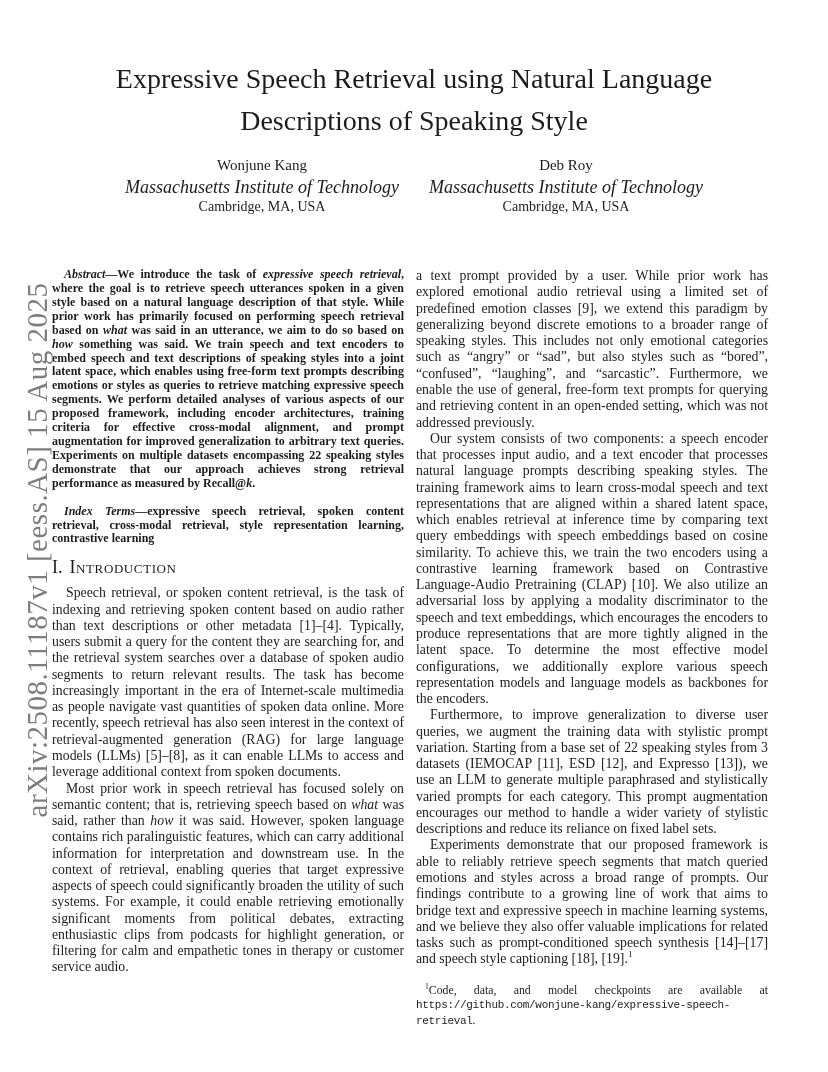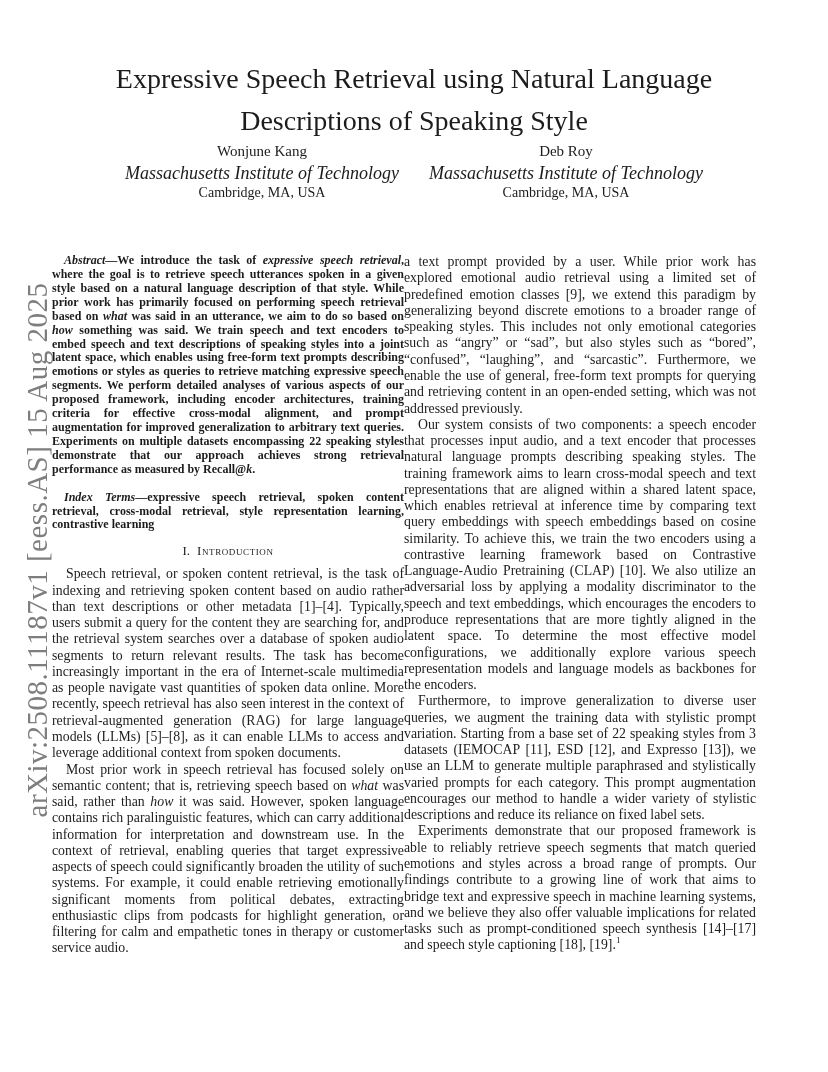--- a/index.html
+++ b/index.html
@@ -18,58 +18,59 @@
     top:550px; left:37px;
     transform:translate(-50%,-50%) rotate(-90deg);
     transform-origin:center;
     white-space:nowrap;
     font-size:29px;
     letter-spacing:0.5px;
     color:#7e7e7e;
   }
 
   .title {
-    margin:58px auto 0;
+    margin:58px auto 14px;
     width:724px;
     text-align:center;
     font-size:28px;
     font-weight:normal;
     line-height:1.5;
   }
 
   .authors {
     display:flex;
     justify-content:center;
     gap:24px;
   }
   .author { width:280px; text-align:center; }
   .author-name { font-size:15px; line-height:1.25; }
   .author-affil { font-style:italic; font-size:18px; line-height:1.2; margin-top:2px; }
   .author-loc { font-size:14px; line-height:1.2; margin-top:1px; }
 
   .columns {
     display:flex;
+    gap:12px;
     margin:52px 52px 0;
   }
   .col { width:352px; }
 
   .abstract {
     font-weight:bold;
     font-size:12px;
     line-height:1.16;
     text-align:justify;
     text-indent:12px;
     margin:0;
     hyphens:auto;
   }
   .index-terms { margin-top:14px; }
 
   .sec-heading {
-    text-align:center;
-    font-size:13px;
+    text-align:left;
+    font-size:18px;
     font-weight:normal;
     margin:11px 0 7px;
   }
   .sec-heading .num { margin-right:7px; }
   .sc { font-variant:small-caps; letter-spacing:0.6px; }
 
   .body-p {
     font-size:13.8px;
     line-height:1.18;
     text-align:justify;
@@ -126,16 +127,17 @@
       <p class="body-p"><span>Speech retrieval, or spoken content retrieval, is the task of indexing and retrieving spoken content based on audio rather than text descriptions or other metadata [1]–[4]. Typically, users submit a query for the content they are searching for, and the retrieval system searches over a database of spoken audio segments to return relevant results. The task has become increasingly important in the era of Internet-scale multimedia as people navigate vast quantities of spoken data online. More recently, speech retrieval has also seen interest in the context of retrieval-augmented generation (RAG) for large language models (LLMs) [5]–[8], as it can enable LLMs to access and leverage additional context from spoken documents.</span></p>
       <p class="body-p"><span>Most prior work in speech retrieval has focused solely on semantic content; that is, retrieving speech based on </span><span class="rt-i">what</span><span> was said, rather than </span><span class="rt-i">how</span><span> it was said. However, spoken language contains rich paralinguistic features, which can carry additional information for interpretation and downstream use. In the context of retrieval, enabling queries that target expressive aspects of speech could significantly broaden the utility of such systems. For example, it could enable retrieving emotionally significant moments from political debates, extracting enthusiastic clips from podcasts for highlight generation, or filtering for calm and empathetic tones in therapy or customer service audio.</span></p>
     </div>
 
     <div class="col">
       <p class="body-p noindent"><span>a text prompt provided by a user. While prior work has explored emotional audio retrieval using a limited set of predefined emotion classes [9], we extend this paradigm by generalizing beyond discrete emotions to a broader range of speaking styles. This includes not only emotional categories such as “angry” or “sad”, but also styles such as “bored”, “confused”, “laughing”, and “sarcastic”. Furthermore, we enable the use of general, free-form text prompts for querying and retrieving content in an open-ended setting, which was not addressed previously.</span></p>
       <p class="body-p"><span>Our system consists of two components: a speech encoder that processes input audio, and a text encoder that processes natural language prompts describing speaking styles. The training framework aims to learn cross-modal speech and text representations that are aligned within a shared latent space, which enables retrieval at inference time by comparing text query embeddings with speech embeddings based on cosine similarity. To achieve this, we train the two encoders using a contrastive learning framework based on Contrastive Language-Audio Pretraining (CLAP) [10]. We also utilize an adversarial loss by applying a modality discriminator to the speech and text embeddings, which encourages the encoders to produce representations that are more tightly aligned in the latent space. To determine the most effective model configurations, we additionally explore various speech representation models and language models as backbones for the encoders.</span></p>
       <p class="body-p"><span>Furthermore, to improve generalization to diverse user queries, we augment the training data with stylistic prompt variation. Starting from a base set of 22 speaking styles from 3 datasets (IEMOCAP [11], ESD [12], and Expresso [13]), we use an LLM to generate multiple paraphrased and stylistically varied prompts for each category. This prompt augmentation encourages our method to handle a wider variety of stylistic descriptions and reduce its reliance on fixed label sets.</span></p>
       <p class="body-p"><span>Experiments demonstrate that our proposed framework is able to reliably retrieve speech segments that match queried emotions and styles across a broad range of prompts. Our findings contribute to a growing line of work that aims to bridge text and expressive speech in machine learning systems, and we believe they also offer valuable implications for related tasks such as prompt-conditioned speech synthesis [14]–[17] and speech style captioning [18], [19].</span><span class="rt-sup">1</span></p>
 
+      <p class="footnote"><span class="rt-sup">1</span><span>Code, data, and model checkpoints are available at </span><span class="rt-m">https://github.com/wonjune-kang/expressive-speech-retrieval</span><span>.</span></p>
     </div>
 
   </div>
 </div>
 
 </body></html>

